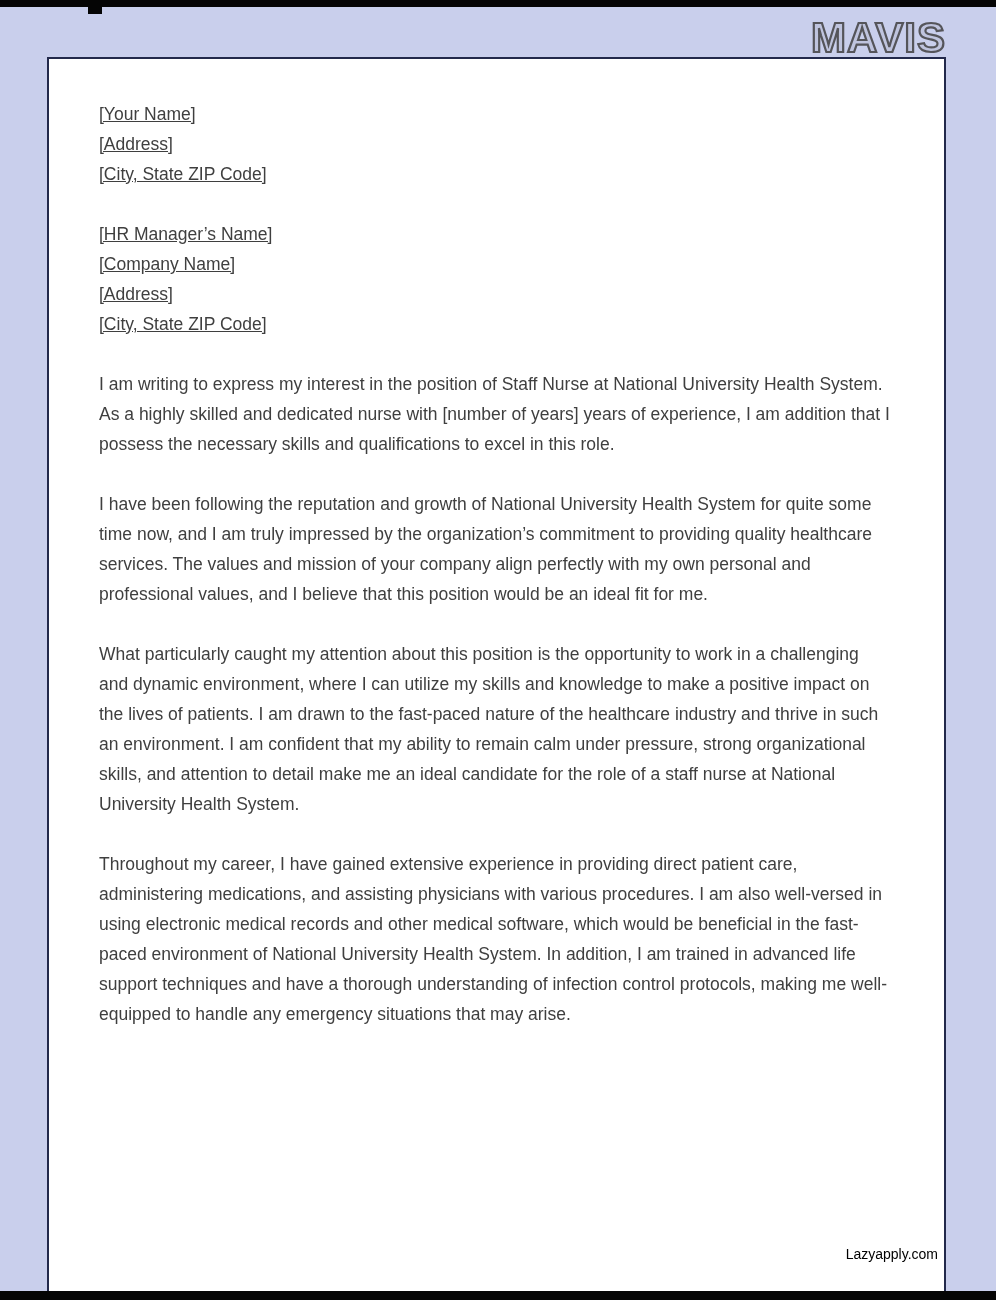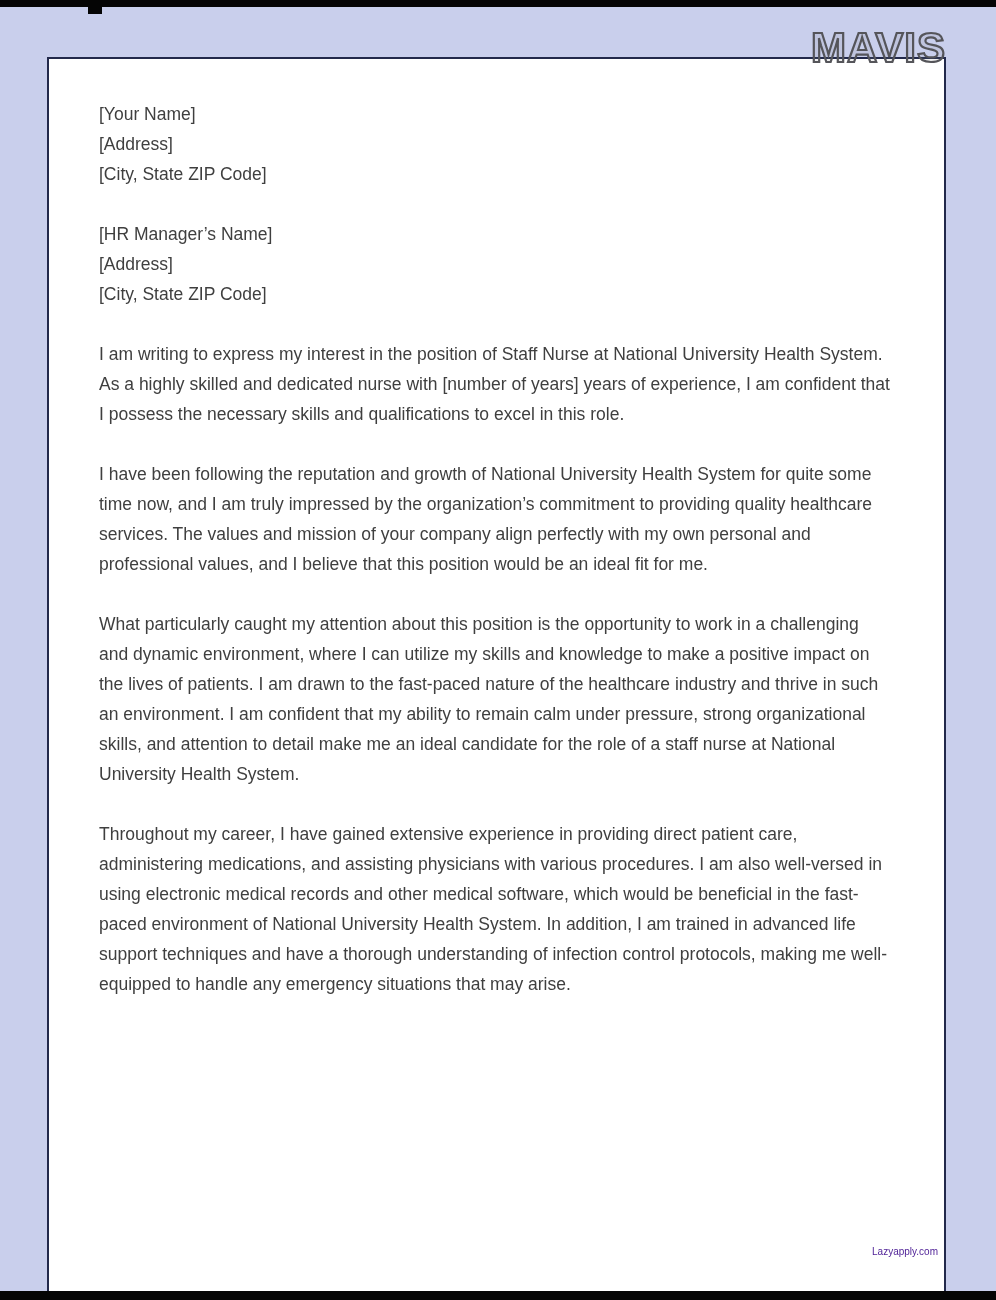--- a/index.html
+++ b/index.html
@@ -12,21 +12,21 @@
   }
   .frame-bar{
     position:absolute;left:0;right:0;background:#050505;z-index:5;
   }
   .frame-bar.top{top:0;height:7px;}
   .frame-bar.bottom{bottom:0;height:9px;}
   .corner-notch{
     position:absolute;top:0;left:88px;width:14px;height:14px;background:#050505;z-index:6;
   }
   .logo{
-    position:absolute;top:24px;right:50px;z-index:4;
+    position:absolute;top:14px;right:50px;z-index:4;
     font-size:42px;font-weight:bold;letter-spacing:1px;
     color:#5c5c5c;
     font-family:"Liberation Sans",sans-serif;
   }
   @supports (-webkit-text-stroke: 2px #555){
     .logo{
       color:rgba(120,120,125,0.12);
       -webkit-text-stroke:2.2px #55555a;
     }
   }
@@ -38,29 +38,29 @@
     box-sizing:border-box;
     z-index:1;
   }
   .page-inner{
     padding:40px 52px 0 50px;
     color:#3f3f3f;
     font-size:17.5px;
     line-height:30px;
   }
   .addr-block{margin:0 0 30px 0;}
-  .addr-line{white-space:pre;}
+  .addr-line{white-space:pre;text-decoration:underline;}
   .salutation{margin:0 0 30px 0;}
   .para{margin:0 0 30px 0;text-align:left;}
   .watermark{
     position:absolute;
     top:1246px;right:58px;
     z-index:3;
-    font-size:10px;
-    color:#4c1d95;
+    font-size:14px;
+    color:#000000;
   }
 </style>
 </head>
 <body>
 
 <div class="frame-bar top"></div>
 <div class="corner-notch"></div>
 
 <div class="logo">MAVIS</div>
 
@@ -68,26 +68,27 @@
   <div class="page-inner">
 
     <div class="addr-block">
       <div class="addr-line">[Your Name]</div>
       <div class="addr-line">[Address]</div>
       <div class="addr-line">[City, State ZIP Code]</div>
     </div>
 
     <div class="addr-block">
       <div class="addr-line">[HR Manager’s Name]</div>
+      <div class="addr-line">[Company Name]</div>
       <div class="addr-line">[Address]</div>
       <div class="addr-line">[City, State ZIP Code]</div>
     </div>
 
 
-    <p class="para">I am writing to express my interest in the position of Staff Nurse at National University Health System. As a highly skilled and dedicated nurse with [number of years] years of experience, I am confident that I possess the necessary skills and qualifications to excel in this role.</p>
+    <p class="para">I am writing to express my interest in the position of Staff Nurse at National University Health System. As a highly skilled and dedicated nurse with [number of years] years of experience, I am addition that I possess the necessary skills and qualifications to excel in this role.</p>
     <p class="para">I have been following the reputation and growth of National University Health System for quite some time now, and I am truly impressed by the organization’s commitment to providing quality healthcare services. The values and mission of your company align perfectly with my own personal and professional values, and I believe that this position would be an ideal fit for me.</p>
     <p class="para">What particularly caught my attention about this position is the opportunity to work in a challenging and dynamic environment, where I can utilize my skills and knowledge to make a positive impact on the lives of patients. I am drawn to the fast-paced nature of the healthcare industry and thrive in such an environment. I am confident that my ability to remain calm under pressure, strong organizational skills, and attention to detail make me an ideal candidate for the role of a staff nurse at National University Health System.</p>
     <p class="para">Throughout my career, I have gained extensive experience in providing direct patient care, administering medications, and assisting physicians with various procedures. I am also well-versed in using electronic medical records and other medical software, which would be beneficial in the fast-paced environment of National University Health System. In addition, I am trained in advanced life support techniques and have a thorough understanding of infection control protocols, making me well-equipped to handle any emergency situations that may arise.</p>
 
   </div>
 </div>
 
 <div class="watermark">Lazyapply.com</div>
 
 <div class="frame-bar bottom"></div>

